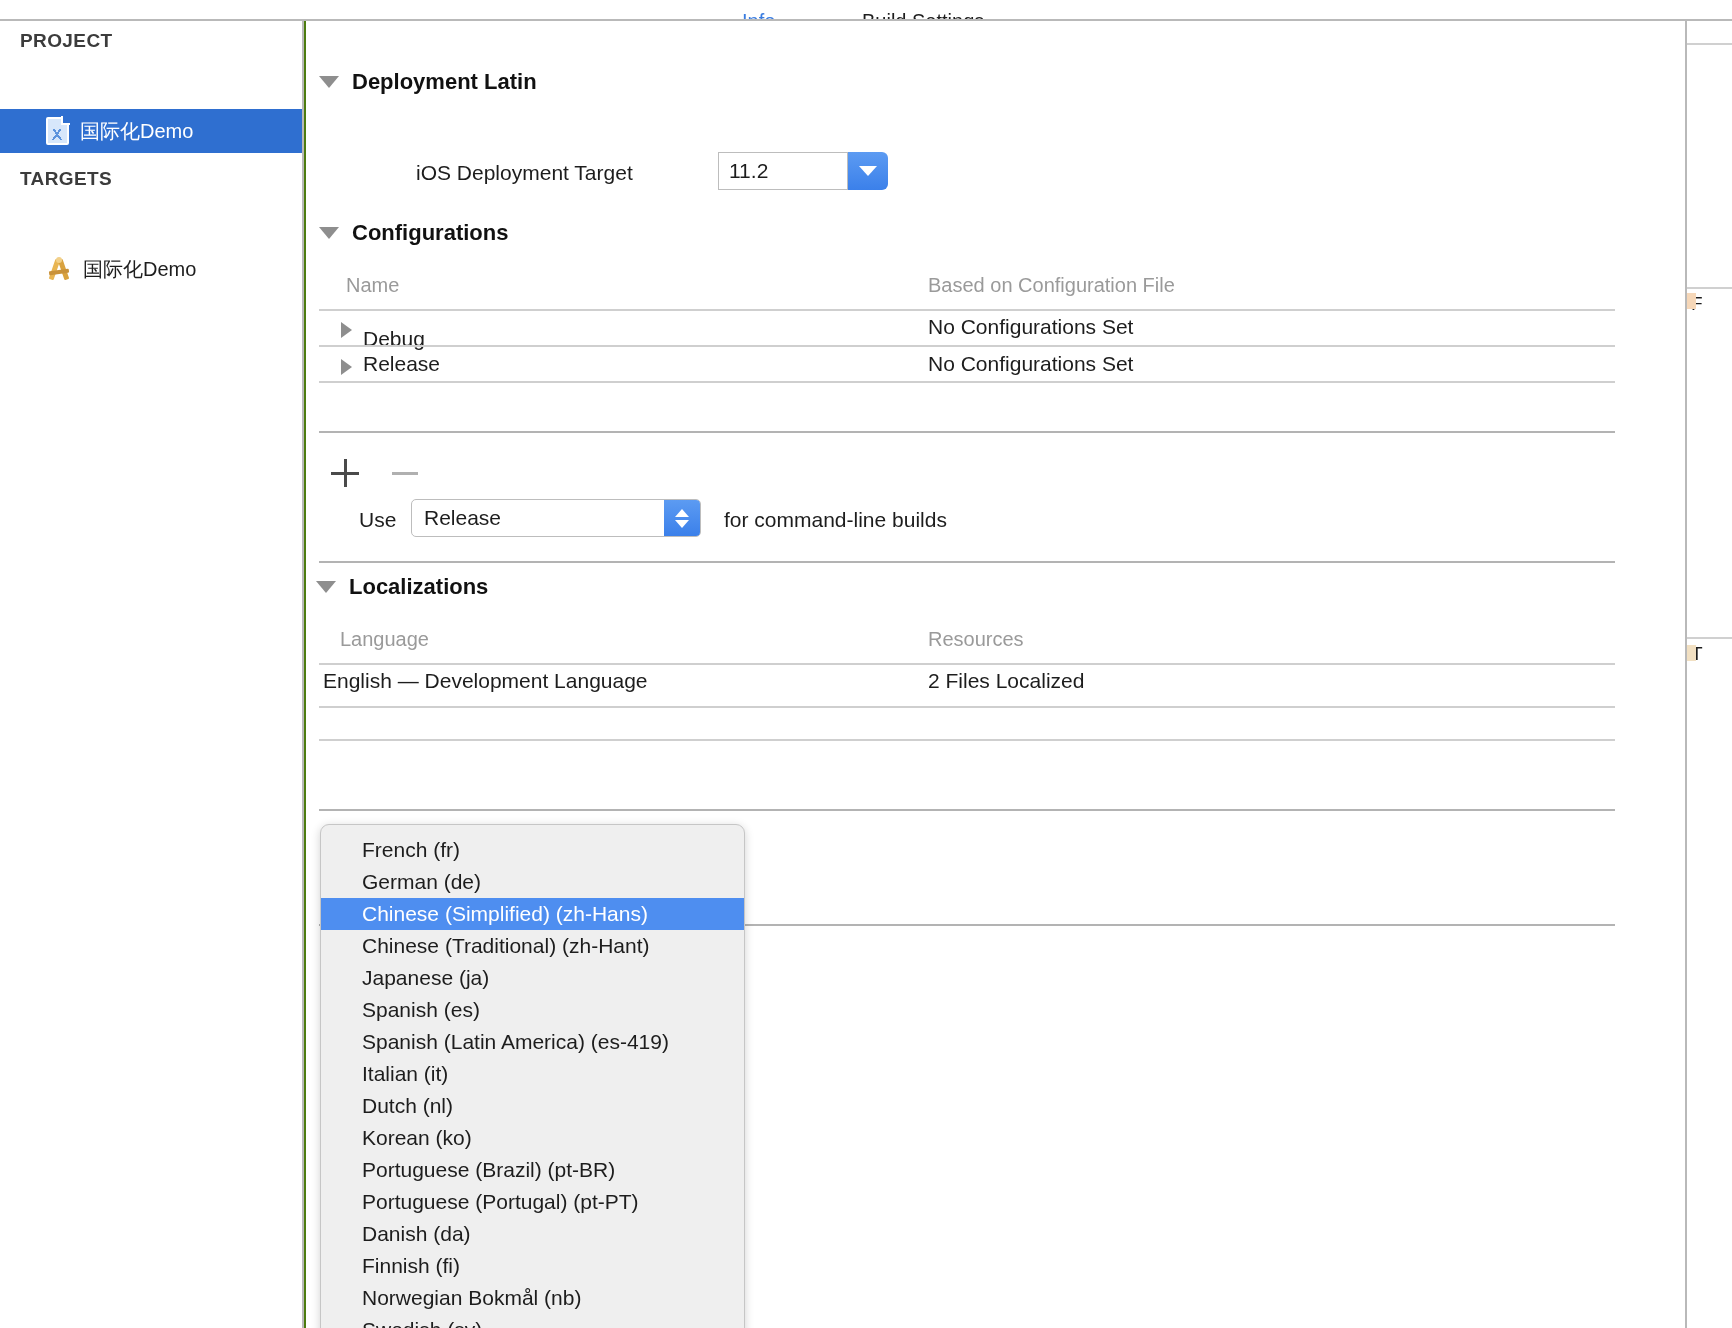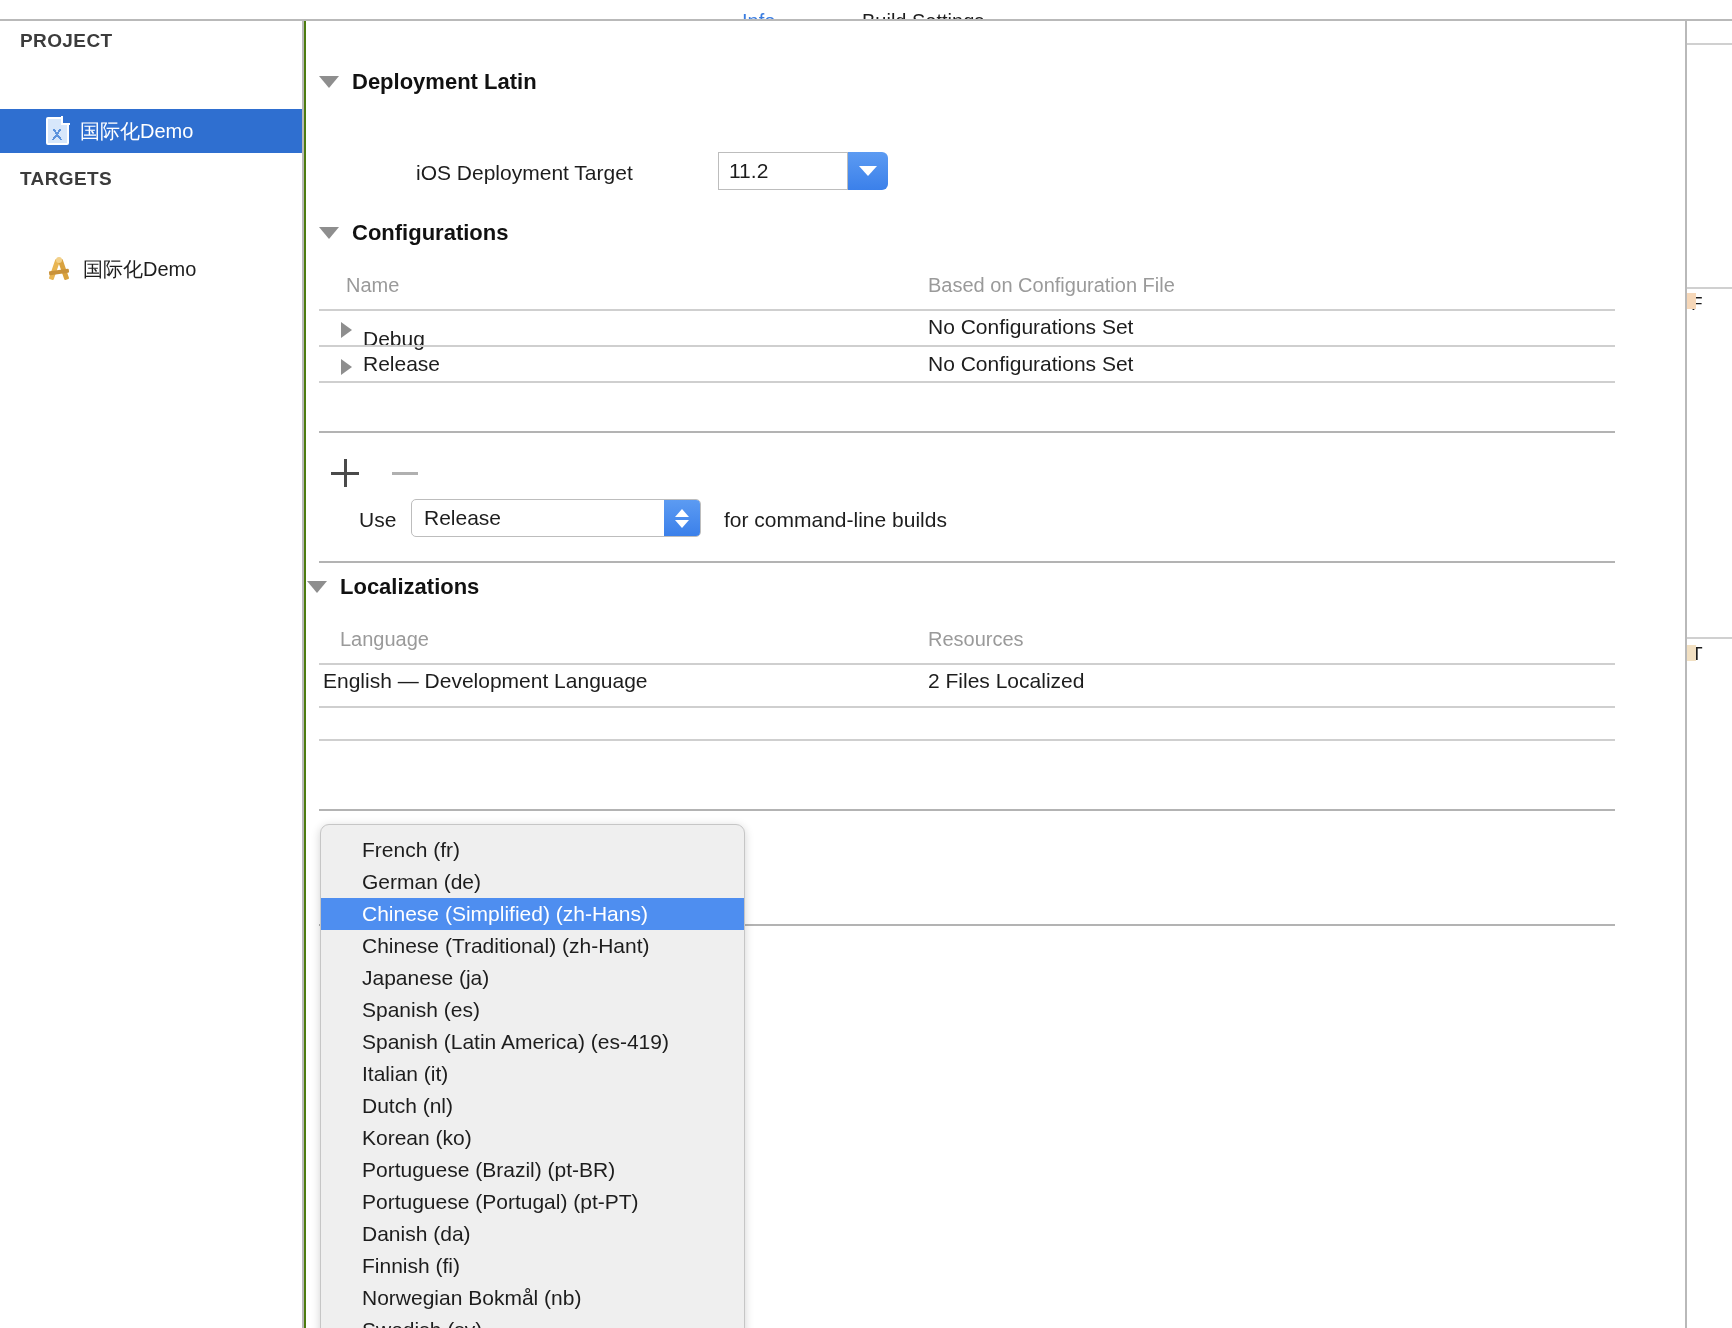--- a/index.html
+++ b/index.html
@@ -285,21 +285,21 @@
     <div class="row-label" style="position:absolute; left:53px; top:487px;">Use</div>
     <div class="popup" style="left:105px; top:478px; width:290px;">Release</div>
     <div class="popup-arrows" style="left:358px; top:479px;">
       <span class="up"></span>
         <span class="dn"></span>
     </div>
     <div class="row-label" style="position:absolute; left:418px; top:487px;">for command-line builds</div>
 
     <div class="hrule-dark" style="left:13px; top:540px; width:1296px;"></div>
 
-    <div class="section-title" style="position:absolute; left:1px; top:553px;">
+    <div class="section-title" style="position:absolute; left:10px; top:553px;">
       <span class="tri-down"></span>
       <span>Localizations</span>
     </div>
 
     <div class="col-head" style="position:absolute; left:34px; top:607px;">Language</div>
     <div class="col-head" style="position:absolute; left:622px; top:607px;">Resources</div>
 
     <div class="hrule" style="left:13px; top:642px; width:1296px;"></div>
 
     <div>

